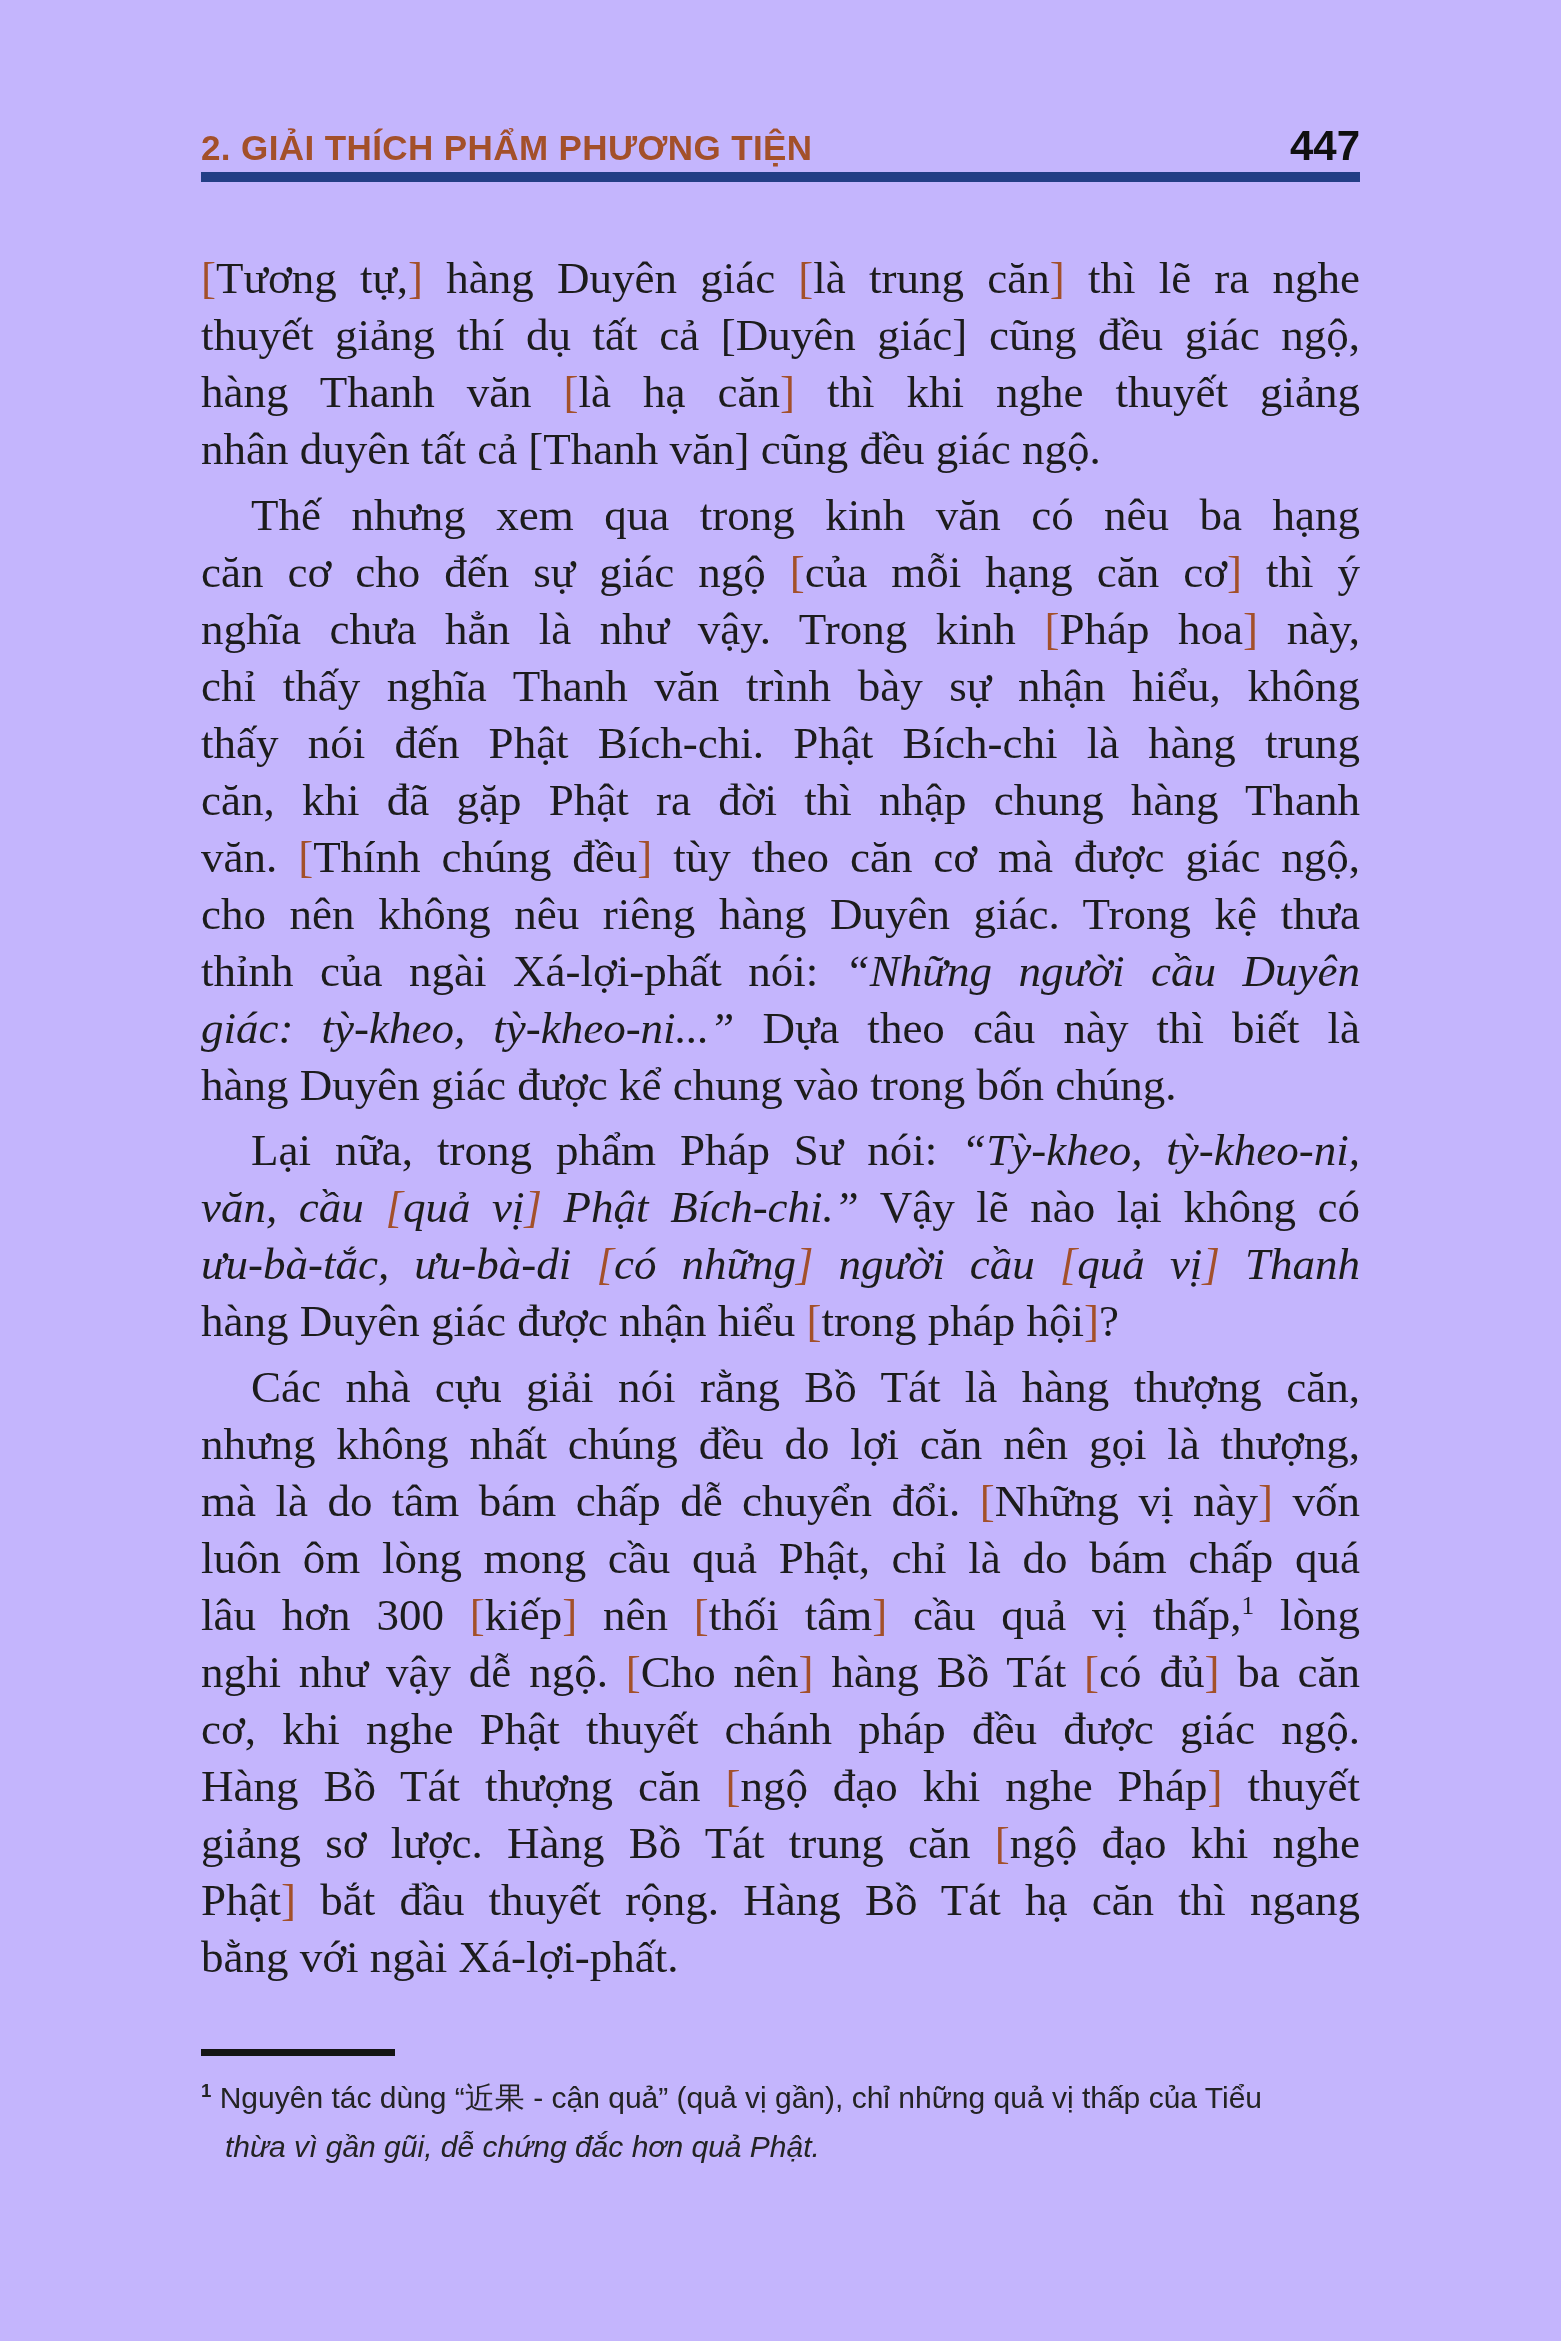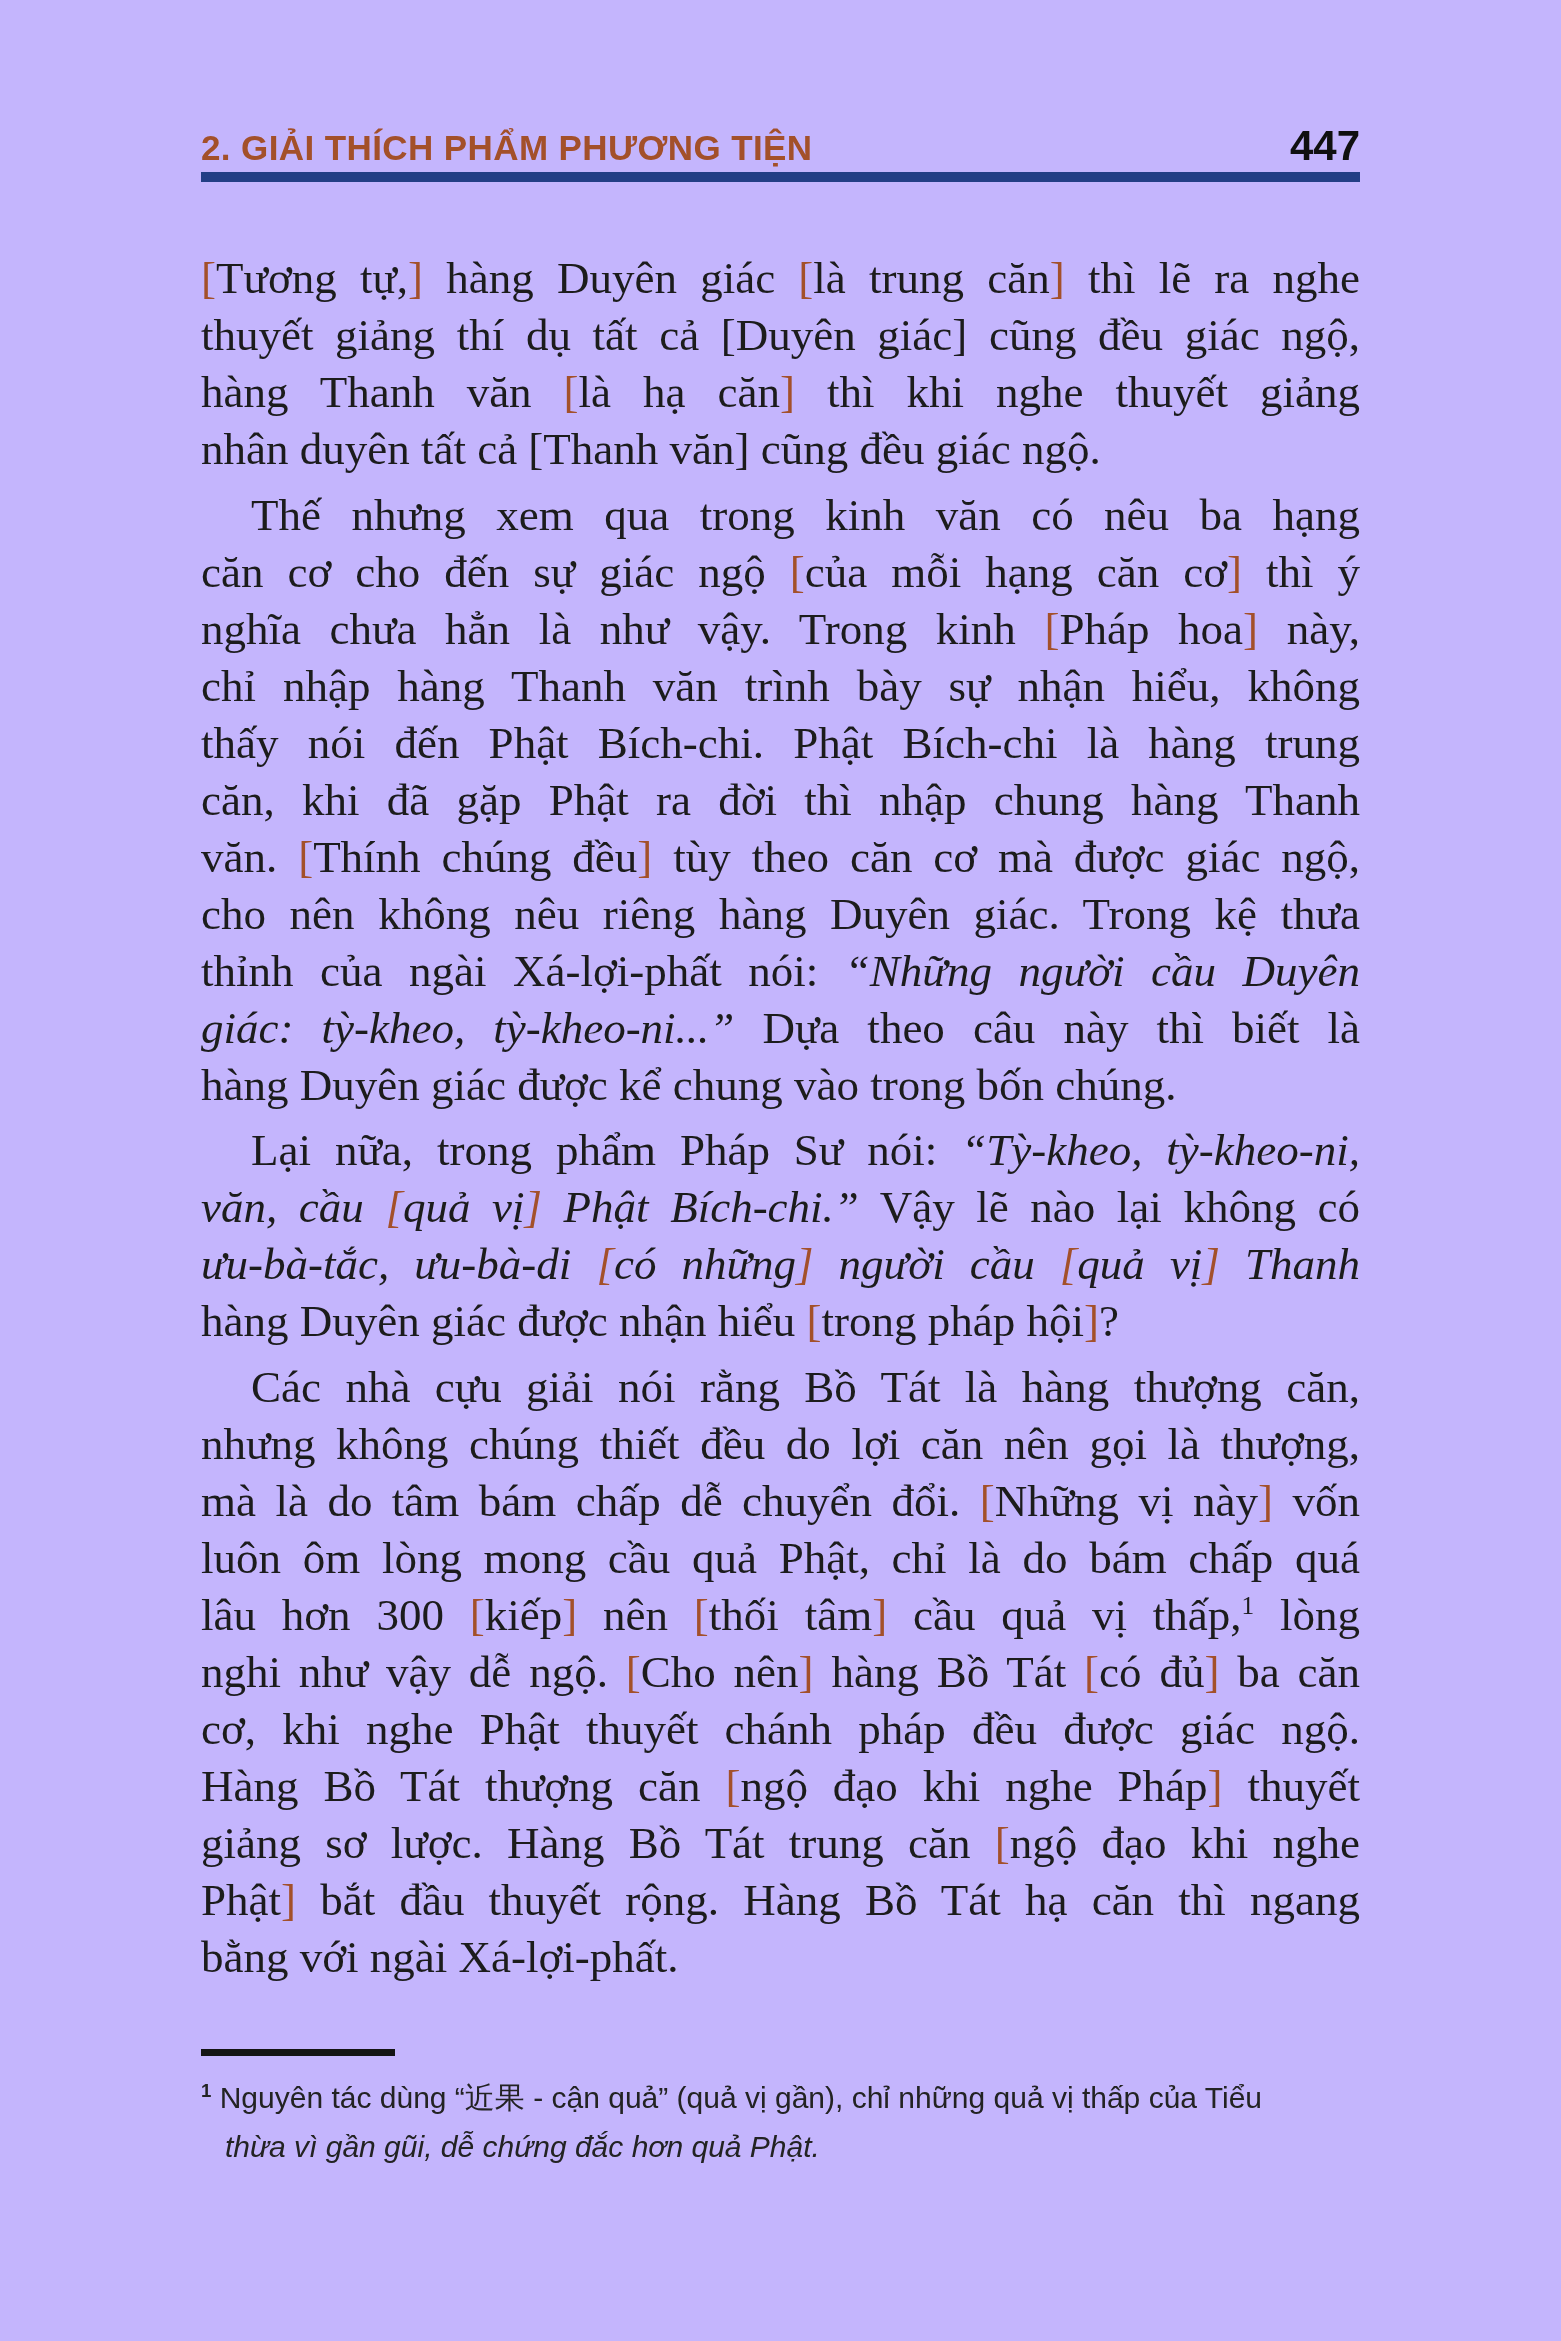--- a/index.html
+++ b/index.html
@@ -121,38 +121,38 @@
       <div class="para">
         <div class="line"><span class="run-o">[</span><span>Tương tự,</span><span class="run-o">]</span><span> hàng Duyên giác </span><span class="run-o">[</span><span>là trung căn</span><span class="run-o">]</span><span> thì lẽ ra nghe</span></div>
         <div class="line"><span>thuyết giảng thí dụ tất cả [Duyên giác] cũng đều giác ngộ,</span></div>
         <div class="line"><span>hàng Thanh văn </span><span class="run-o">[</span><span>là hạ căn</span><span class="run-o">]</span><span> thì khi nghe thuyết giảng</span></div>
         <div class="line last"><span>nhân duyên tất cả [Thanh văn] cũng đều giác ngộ.</span></div>
       </div>
       <div class="para">
         <div class="line indent"><span>Thế nhưng xem qua trong kinh văn có nêu ba hạng</span></div>
         <div class="line"><span>căn cơ cho đến sự giác ngộ </span><span class="run-o">[</span><span>của mỗi hạng căn cơ</span><span class="run-o">]</span><span> thì ý</span></div>
         <div class="line"><span>nghĩa chưa hẳn là như vậy. Trong kinh </span><span class="run-o">[</span><span>Pháp hoa</span><span class="run-o">]</span><span> này,</span></div>
-        <div class="line"><span>chỉ nhập hàng Thanh văn trình bày sự nhận hiểu, không</span></div>
+        <div class="line"><span>chỉ thấy nghĩa Thanh văn trình bày sự nhận hiểu, không</span></div>
         <div class="line"><span>thấy nói đến Phật Bích-chi. Phật Bích-chi là hàng trung</span></div>
         <div class="line"><span>căn, khi đã gặp Phật ra đời thì nhập chung hàng Thanh</span></div>
         <div class="line"><span>văn. </span><span class="run-o">[</span><span>Thính chúng đều</span><span class="run-o">]</span><span> tùy theo căn cơ mà được giác ngộ,</span></div>
         <div class="line"><span>cho nên không nêu riêng hàng Duyên giác. Trong kệ thưa</span></div>
         <div class="line"><span>thỉnh của ngài Xá-lợi-phất nói: </span><span class="run-i">“Những người cầu Duyên</span></div>
         <div class="line"><span class="run-i">giác: tỳ-kheo, tỳ-kheo-ni...”</span><span> Dựa theo câu này thì biết là</span></div>
         <div class="line last"><span>hàng Duyên giác được kể chung vào trong bốn chúng.</span></div>
       </div>
       <div class="para">
         <div class="line indent"><span>Lại nữa, trong phẩm Pháp Sư nói: </span><span class="run-i">“Tỳ-kheo, tỳ-kheo-ni,</span></div>
         <div class="line"><span class="run-i">văn, cầu </span><span class="run-oi">[</span><span class="run-i">quả vị</span><span class="run-oi">]</span><span class="run-i"> Phật Bích-chi.”</span><span> Vậy lẽ nào lại không có</span></div>
         <div class="line"><span class="run-i">ưu-bà-tắc, ưu-bà-di </span><span class="run-oi">[</span><span class="run-i">có những</span><span class="run-oi">]</span><span class="run-i"> người cầu </span><span class="run-oi">[</span><span class="run-i">quả vị</span><span class="run-oi">]</span><span class="run-i"> Thanh</span></div>
         <div class="line last"><span>hàng Duyên giác được nhận hiểu </span><span class="run-o">[</span><span>trong pháp hội</span><span class="run-o">]</span><span>?</span></div>
       </div>
       <div class="para">
         <div class="line indent"><span>Các nhà cựu giải nói rằng Bồ Tát là hàng thượng căn,</span></div>
-        <div class="line"><span>nhưng không chúng thiết đều do lợi căn nên gọi là thượng,</span></div>
+        <div class="line"><span>nhưng không nhất chúng đều do lợi căn nên gọi là thượng,</span></div>
         <div class="line"><span>mà là do tâm bám chấp dễ chuyển đổi. </span><span class="run-o">[</span><span>Những vị này</span><span class="run-o">]</span><span> vốn</span></div>
         <div class="line"><span>luôn ôm lòng mong cầu quả Phật, chỉ là do bám chấp quá</span></div>
         <div class="line"><span>lâu hơn 300 </span><span class="run-o">[</span><span>kiếp</span><span class="run-o">]</span><span> nên </span><span class="run-o">[</span><span>thối tâm</span><span class="run-o">]</span><span> cầu quả vị thấp,</span><span class="run-sup">1</span><span> lòng</span></div>
         <div class="line"><span>nghi như vậy dễ ngộ. </span><span class="run-o">[</span><span>Cho nên</span><span class="run-o">]</span><span> hàng Bồ Tát </span><span class="run-o">[</span><span>có đủ</span><span class="run-o">]</span><span> ba căn</span></div>
         <div class="line"><span>cơ, khi nghe Phật thuyết chánh pháp đều được giác ngộ.</span></div>
         <div class="line"><span>Hàng Bồ Tát thượng căn </span><span class="run-o">[</span><span>ngộ đạo khi nghe Pháp</span><span class="run-o">]</span><span> thuyết</span></div>
         <div class="line"><span>giảng sơ lược. Hàng Bồ Tát trung căn </span><span class="run-o">[</span><span>ngộ đạo khi nghe</span></div>
         <div class="line"><span>Phật</span><span class="run-o">]</span><span> bắt đầu thuyết rộng. Hàng Bồ Tát hạ căn thì ngang</span></div>
         <div class="line last"><span>bằng với ngài Xá-lợi-phất.</span></div>
       </div>

